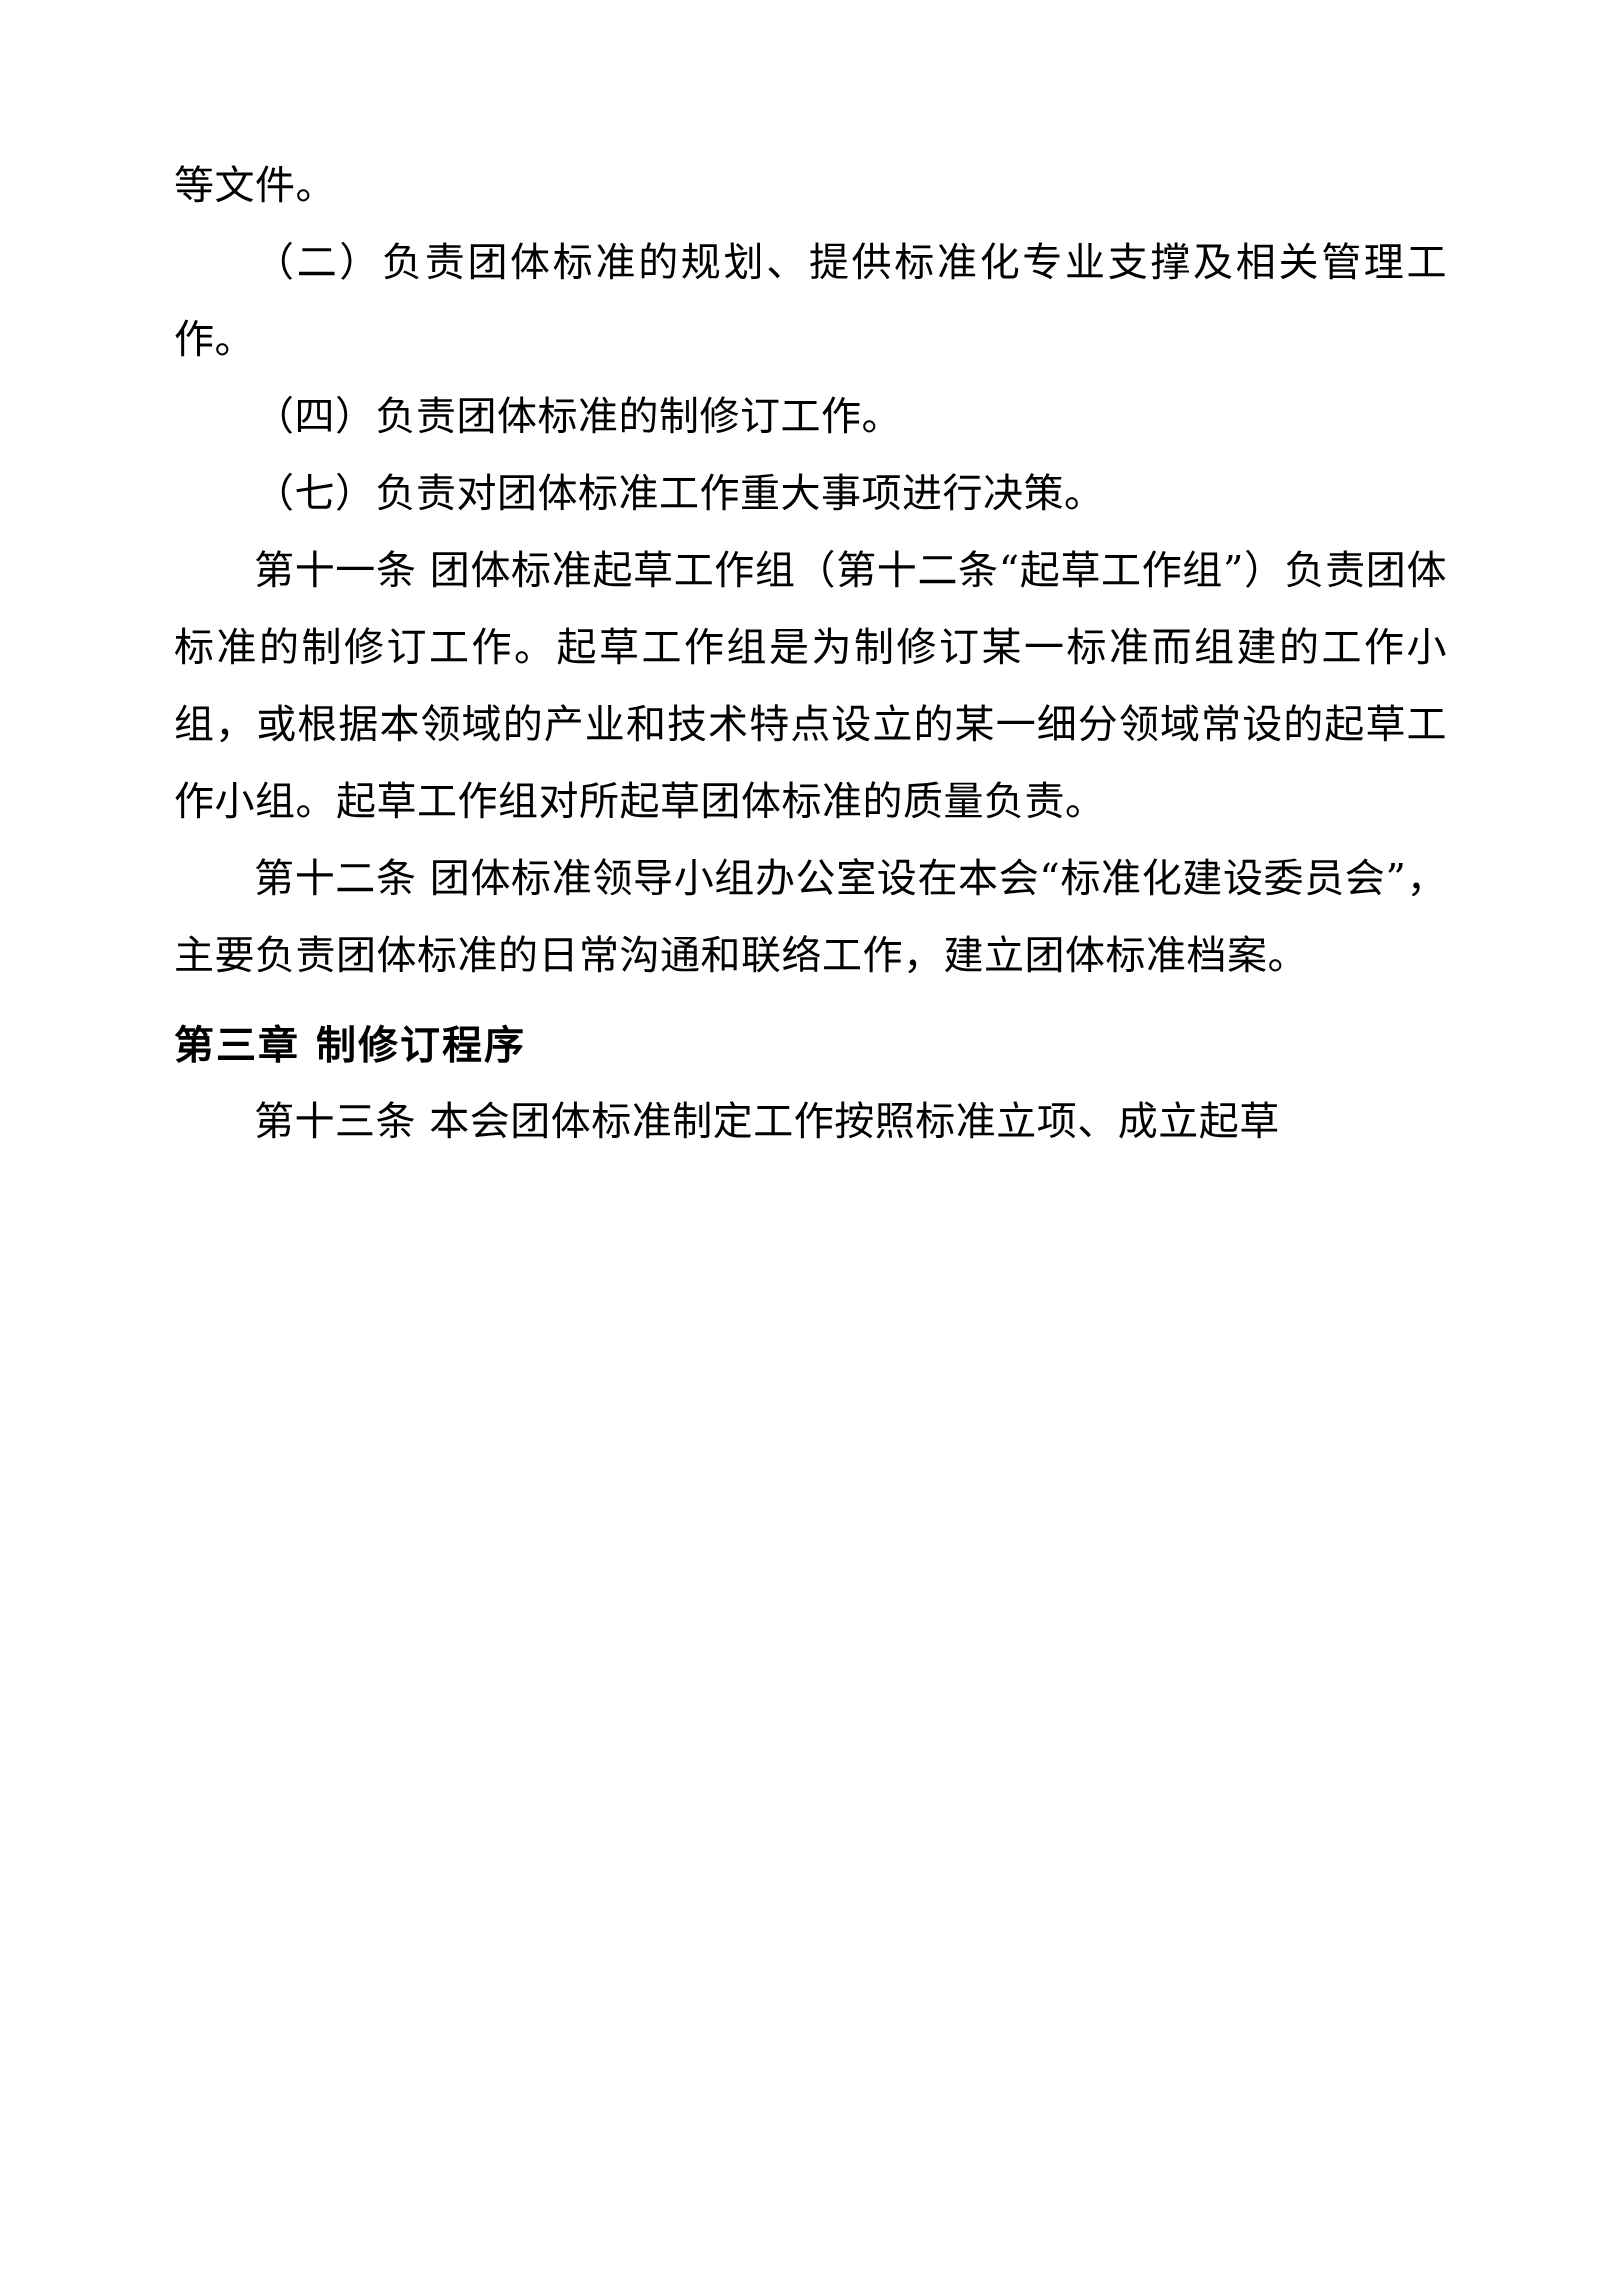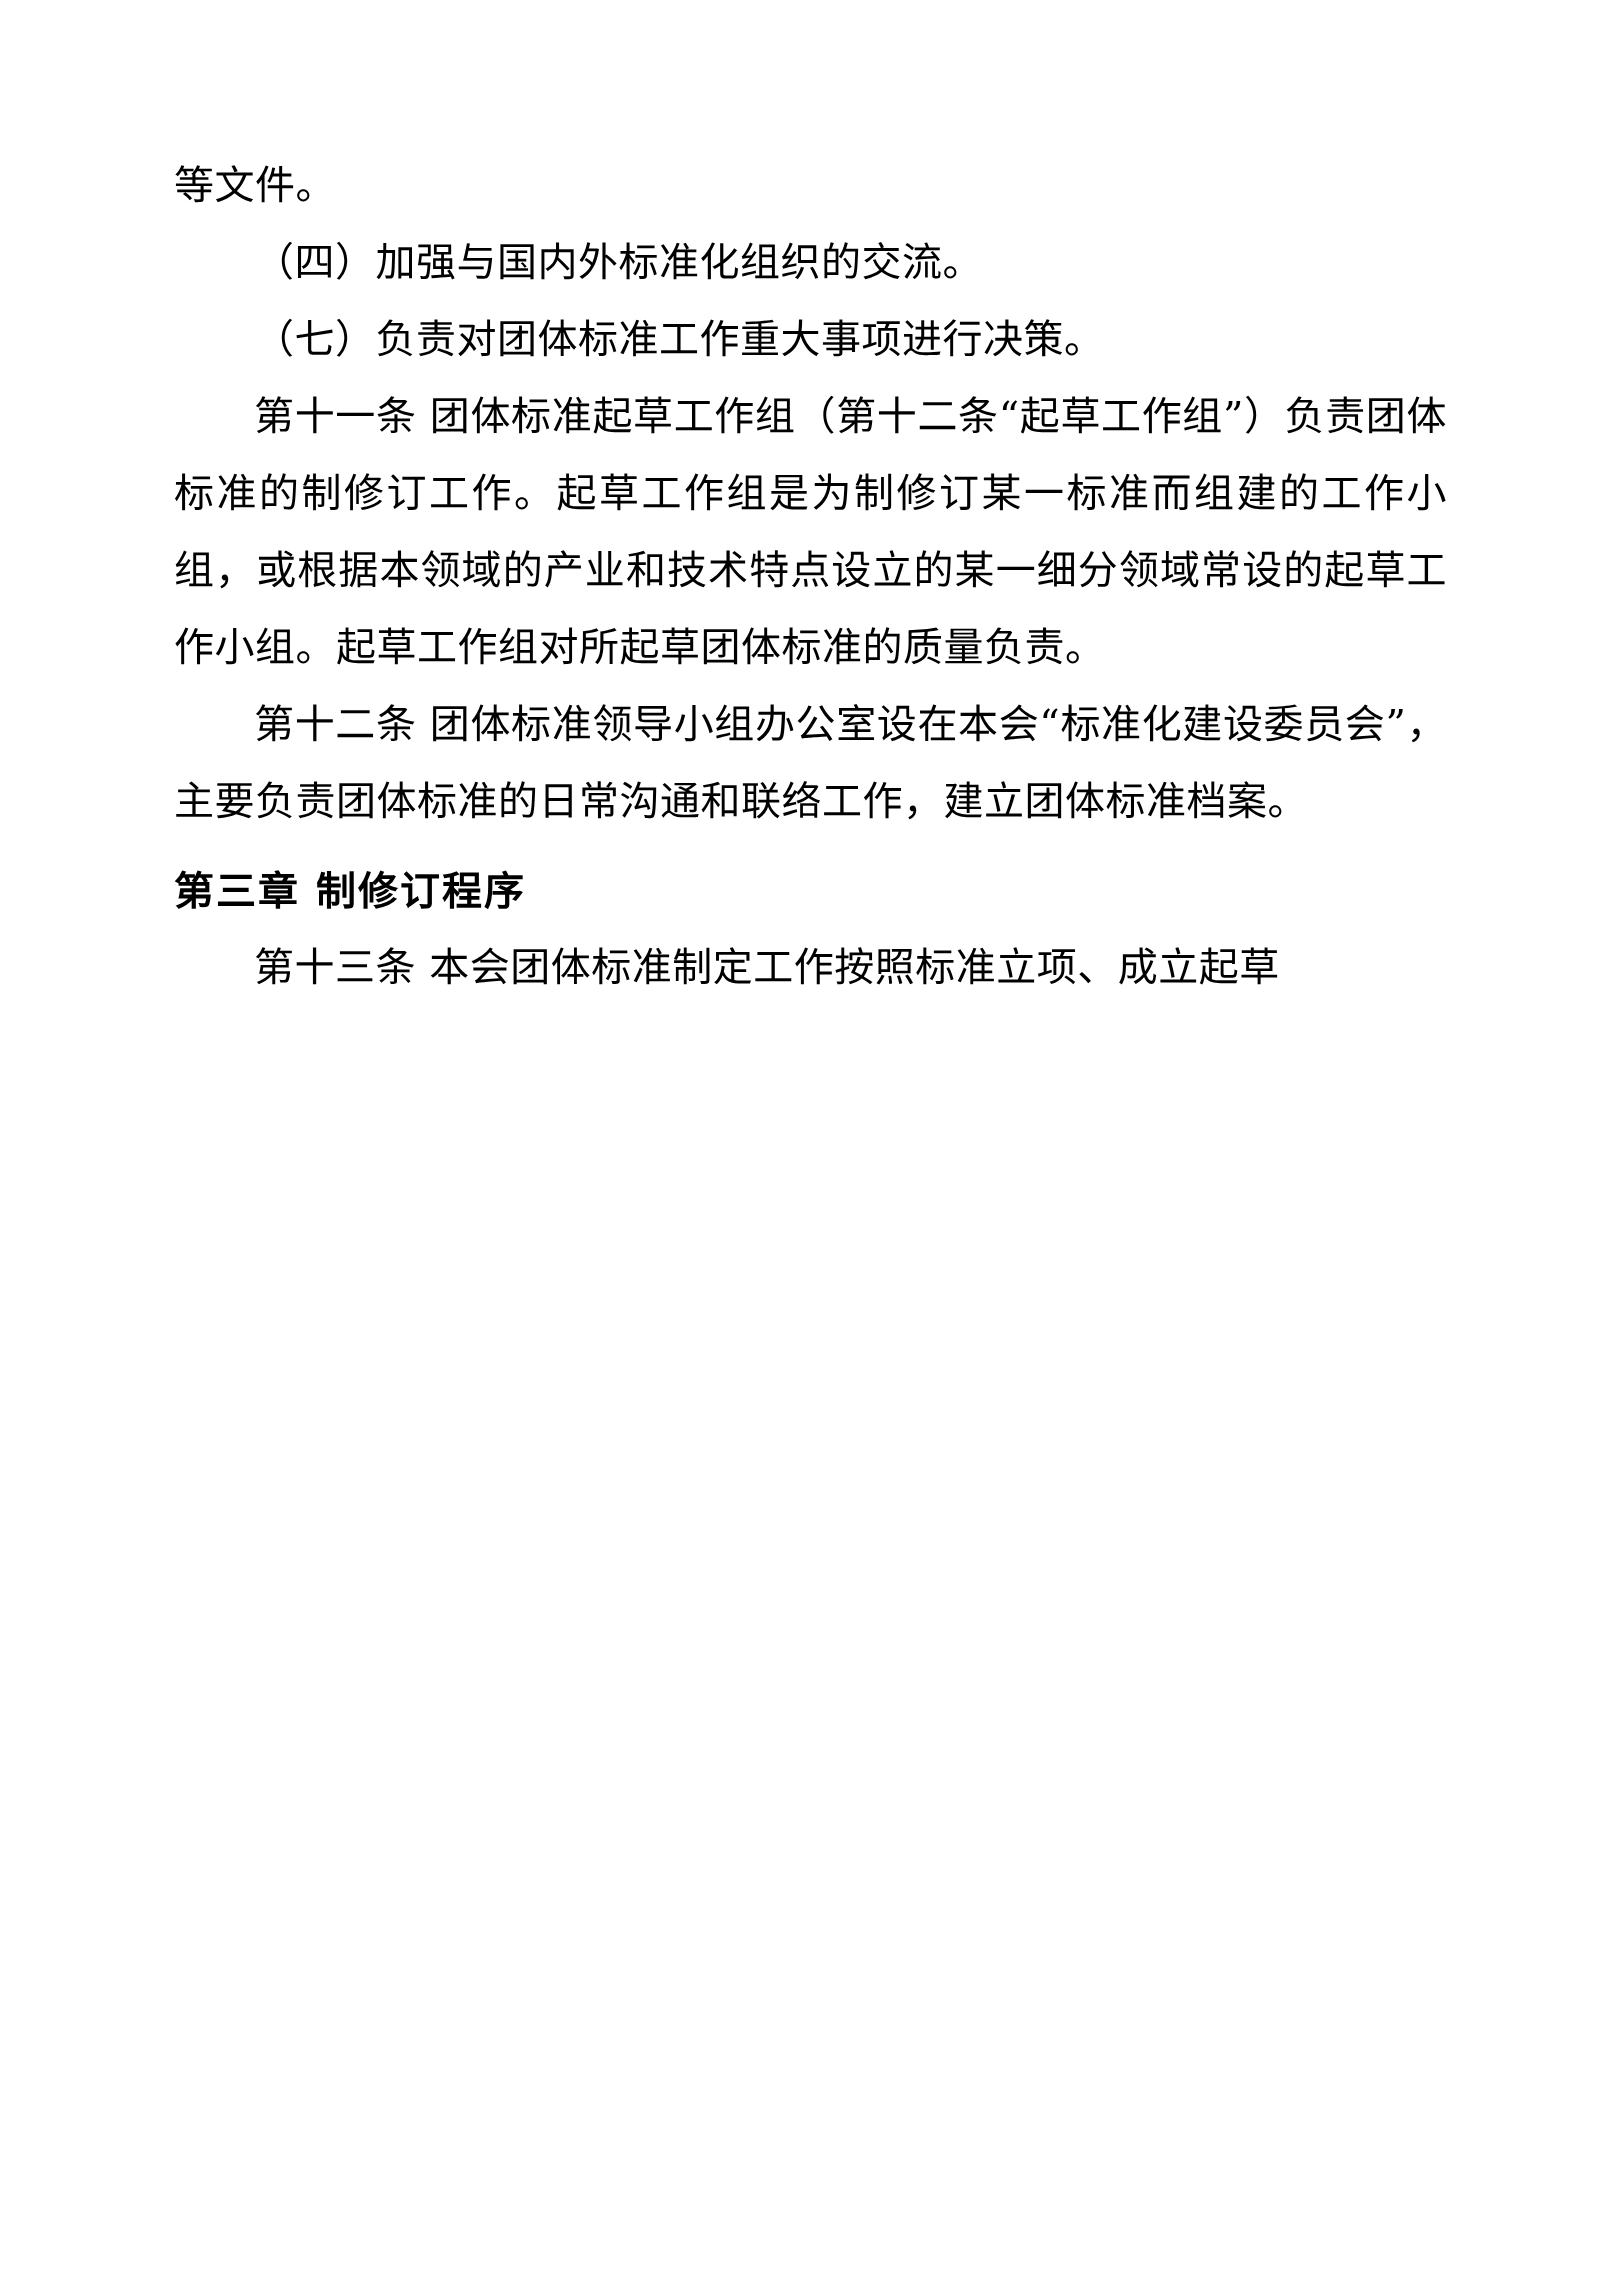--- a/index.html
+++ b/index.html
@@ -47,23 +47,24 @@
   }
 </style>
 </head>
 <body>
 
 <div class="page">
   <div class="doc-body">
 
     <p class="para">等文件。</p>
 
+    <p class="indent2">（二）负责团体标准的规划、提供标准化专业支撑及相关管理工作。</p>
 
 
-    <p class="indent2">（四）加强与国内外标准化组织的交流。</p>
+    <p class="indent2">（四）负责团体标准的制修订工作。</p>
 
 
 
     <p class="indent2">（七）负责对团体标准工作重大事项进行决策。</p>
 
 
     <p class="indent2">第十一条 团体标准起草工作组（第十二条“起草工作组”）负责团体标准的制修订工作。起草工作组是为制修订某一标准而组建的工作小组，或根据本领域的产业和技术特点设立的某一细分领域常设的起草工作小组。起草工作组对所起草团体标准的质量负责。</p>
 
     <p class="indent2">第十二条 团体标准领导小组办公室设在本会“标准化建设委员会”，主要负责团体标准的日常沟通和联络工作，建立团体标准档案。</p>
 

